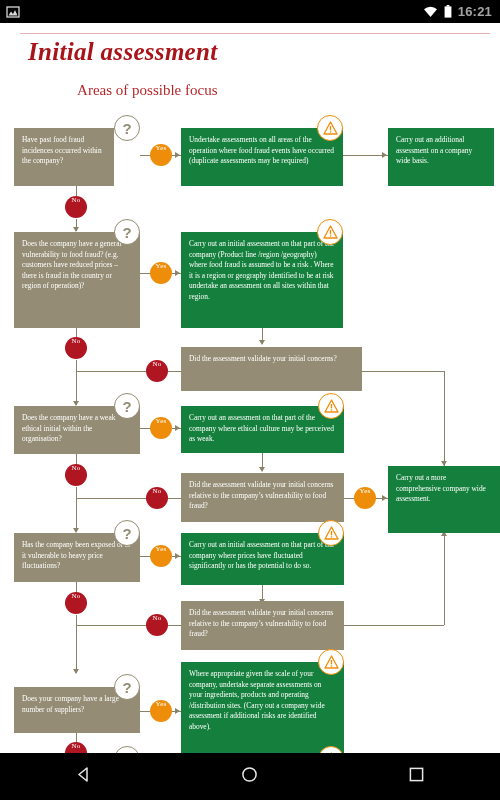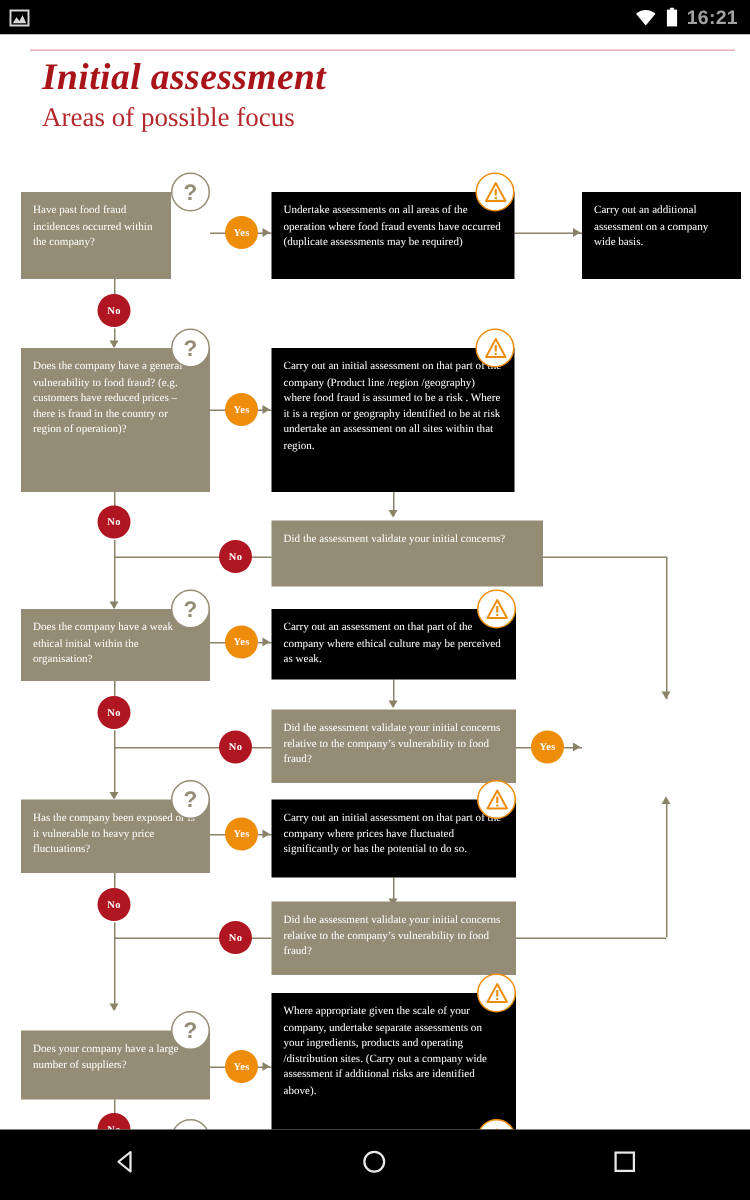--- a/index.html
+++ b/index.html
@@ -33,44 +33,44 @@
 
   
   #content { position:absolute; left:0; top:23px; width:500px; height:730px; background:#fff; overflow:hidden; }
 
   .topline { position:absolute; left:20px; top:10px; width:470px; height:1px; background:#e3b2b2; }
   .title-wrap { position:absolute; left:28px; top:16px; }
   .title1 {
     color:#a81419; font-size:25px; font-weight:bold; font-style:italic;
     letter-spacing:.3px; line-height:1.05;
   }
-  .title2 { color:#b5272b; font-size:18px; line-height:1.2; margin-top:3px; }
+  .title2 { color:#b5272b; font-size:15px; line-height:1.2; margin-top:16px;text-align:right; }
 
   
   .box {
     position:absolute; color:#ffffff; font-size:7.4px; line-height:1.42;
     padding:7px 8px 6px 8px; overflow:hidden;
   }
   .box.q   { background:#948c74; }
-  .box.act { background:#000000; }
+  .box.act { background:#15803d; }
   .box span.t { display:block; }
 
   
   .badge {
     position:absolute; width:26px; height:26px; border-radius:50%;
     background:#ffffff; display:flex; align-items:center; justify-content:center;
   }
   .badge.qmark { border:1.6px solid #948c74; color:#948c74; font-size:15px; font-weight:bold; font-family:"Liberation Sans",sans-serif; }
   .badge.warn  { border:1.6px solid #ee8d0a; }
 
   
   .pill {
     position:absolute; border-radius:50%;
-    display:flex; align-items:center; justify-content:center;
-    color:#ffffff; font-weight:bold; font-size:7px;
+    display:flex; justify-content:center;
+    color:#ffffff; font-weight:normal; font-size:7px;
     font-family:"Liberation Serif",serif; letter-spacing:.2px;
   }
   .pill.yes { width:22px; height:22px; background:#ee8d0a; }
   .pill.no  { width:22px; height:22px; background:#b01622; }
 
   
   .ln { position:absolute; background:#8a8268; }
   .ln.h { height:1.2px; }
   .ln.v { width:1.2px; }
   .arrow { position:absolute; width:0; height:0; }
@@ -267,20 +267,23 @@
 
     <div class="box q" style="left:181px; top:450px; width:163px; height:49px;">
       <span class="t">Did the assessment validate your initial concerns relative to the company’s vulnerability to food fraud?</span>
     </div>
     <div class="pill no" style="left:146px; top:464px;">
       <span>No</span>
     </div>
     <div class="pill yes" style="left:354px; top:464px;">
       <span>Yes</span>
     </div>
+    <div class="box act" style="left:388px; top:443px; width:112px; height:67px;">
+      <span class="t">Carry out a more comprehensive company wide assessment.</span>
+    </div>
 
     <div class="box q" style="left:14px; top:510px; width:126px; height:49px;">
       <span class="t">Has the company been exposed or is it vulnerable to heavy price fluctuations?</span>
     </div>
     <div class="badge qmark" style="left:114px; top:497px;">
       <span>?</span>
     </div>
     <div class="pill yes" style="left:150px; top:522px;">
       <span>Yes</span>
     </div>

